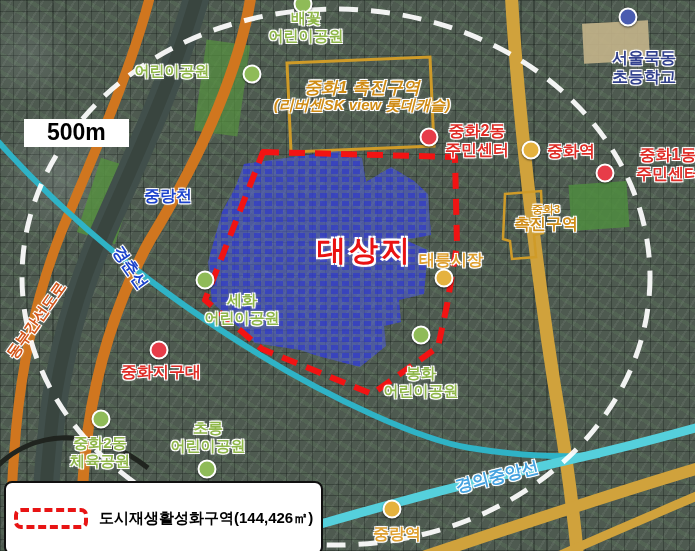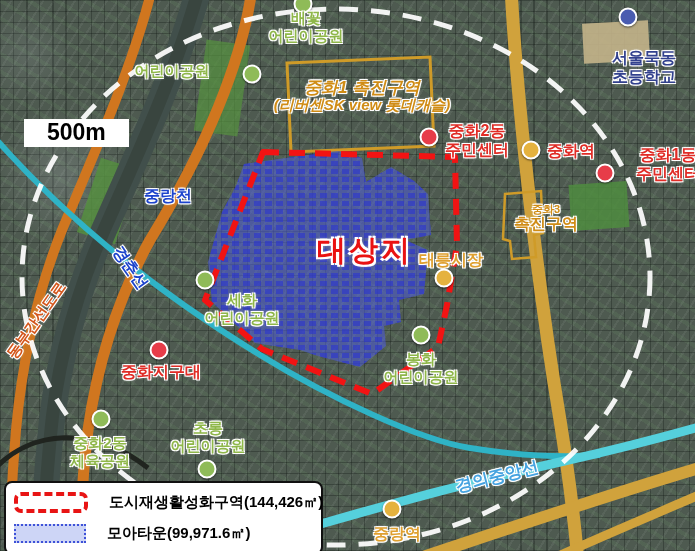--- a/index.html
+++ b/index.html
@@ -32,21 +32,21 @@
   .t-zone{color:#d08c15;}
   .zone-label div{line-height:1.12;}
   #site-label{position:absolute;left:365px;top:251px;transform:translate(-50%,-50%);
        color:#ea1212;font-size:29px;font-weight:bold;letter-spacing:3px;white-space:nowrap;
        text-shadow:-2px -2px 0 #fff,2px -2px 0 #fff,-2px 2px 0 #fff,2px 2px 0 #fff,0 0 4px #fff;}
   .scale-badge{position:absolute;left:24px;top:119px;background:#fff;color:#000;
        font-size:23px;font-weight:bold;padding:1px 23px 2px;line-height:1.1;}
   .legend{position:absolute;left:4px;top:481px;width:299px;height:62px;background:#fff;
        border:2px solid #101010;border-radius:8px;padding:4px 8px;box-sizing:content-box;
        display:flex;flex-direction:column;justify-content:space-around;}
-  .legend-row{display:flex;align-items:center;gap:21px;height:27px;}
+  .legend-row{display:flex;align-items:center;gap:11px;height:27px;}
   .sw{box-sizing:border-box;flex:0 0 auto;}
   .sw-regen{width:74px;height:21px;border:4px dashed #e81414;border-radius:7px;background:#fff;}
   .sw-moa{width:72px;height:19px;background:#cdd5f6;border:2px dotted #3e52d8;}
   .legend-label{color:#000;font-size:15px;font-weight:bold;white-space:nowrap;}
 </style>
 </head>
 <body>
 
 <div class="stage">
   <div class="map-bg"></div>
@@ -101,21 +101,21 @@
       <div class="mlabel t-civic" style="left: 477px; top: 141px;">중화2동<br>주민센터</div>
       <div class="dot" style="left: 531px; top: 150px; background: rgb(229, 178, 62);"></div>
       <div class="mlabel t-civic" style="left: 571px; top: 151px;">중화역</div>
       <div class="dot" style="left: 605px; top: 173px; background: rgb(231, 60, 73);"></div>
       <div class="mlabel t-civic" style="left: 668px; top: 165px;">중화1동<br>주민센터</div>
       <div class="dot" style="left: 444px; top: 278px; background: rgb(229, 178, 62);"></div>
       <div class="mlabel t-market" style="left: 451px; top: 260px;">태릉시장</div>
       <div class="dot" style="left: 205px; top: 280px; background: rgb(143, 187, 88);"></div>
       <div class="mlabel t-park" style="left: 242px; top: 310px; font-family: Liberation Serif, serif;">세화<br>어린이공원</div>
       <div class="dot" style="left: 421px; top: 335px; background: rgb(143, 187, 88);"></div>
-      <div class="mlabel t-park" style="left: 421px; top: 368px;">봉화<br>어린이공원</div>
+      <div class="mlabel t-park" style="left: 421px; top: 382px;">봉화<br>어린이공원</div>
       <div class="dot" style="left: 159px; top: 350px; background: rgb(231, 60, 73);"></div>
       <div class="mlabel t-civic" style="left: 161px; top: 372px; text-align: right;">중화지구대</div>
       <div class="dot" style="left: 101px; top: 419px; background: rgb(143, 187, 88);"></div>
       <div class="mlabel t-park" style="left: 100px; top: 452px;">중화2동<br>체육공원</div>
       <div class="dot" style="left: 207px; top: 469px; background: rgb(143, 187, 88);"></div>
       <div class="mlabel t-park" style="left: 208px; top: 437px;">초롱<br>어린이공원</div>
       <div class="dot" style="left: 392px; top: 509px; background: rgb(229, 178, 62);"></div>
       <div class="mlabel t-market" style="left: 397px; top: 534px;">중랑역</div>
       <div class="mlabel t-water" style="left: 168px; top: 196px; font-size: 16px; transform: translate(-50%, -50%) rotate(0deg);">중랑천</div>
       <div class="mlabel t-water" style="left: 130px; top: 268px; font-size: 16px; transform: translate(-50%, -50%) rotate(55deg);">경춘선</div>
@@ -133,18 +133,14 @@
 
   <div id="site-label">대상지</div>
 
   <div class="scale-badge">500m</div>
 
   <div class="legend">
     <div class="legend-row">
       <div class="sw sw-regen"></div>
       <div class="legend-label">도시재생활성화구역(144,426㎡)</div>
     </div>
-    <div class="legend-row">
-      <div class="sw sw-moa"></div>
-      <div class="legend-label">모아타운(99,971.6㎡)</div>
-    </div>
   </div>
 </div>
 
 </body></html>

